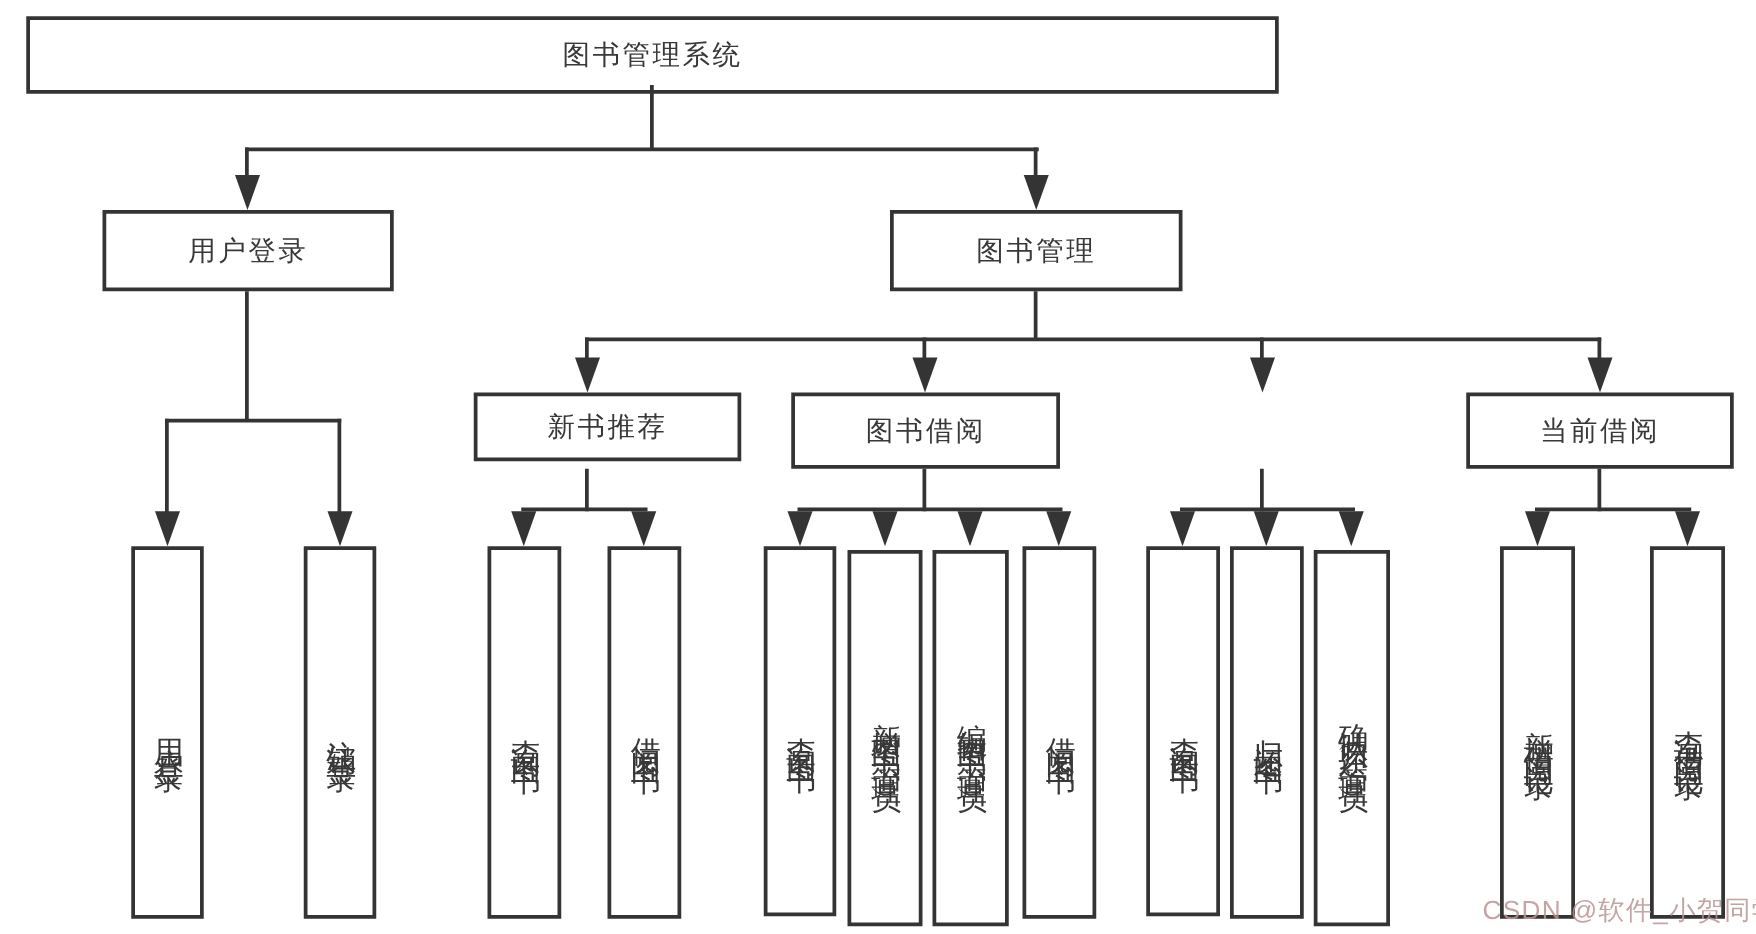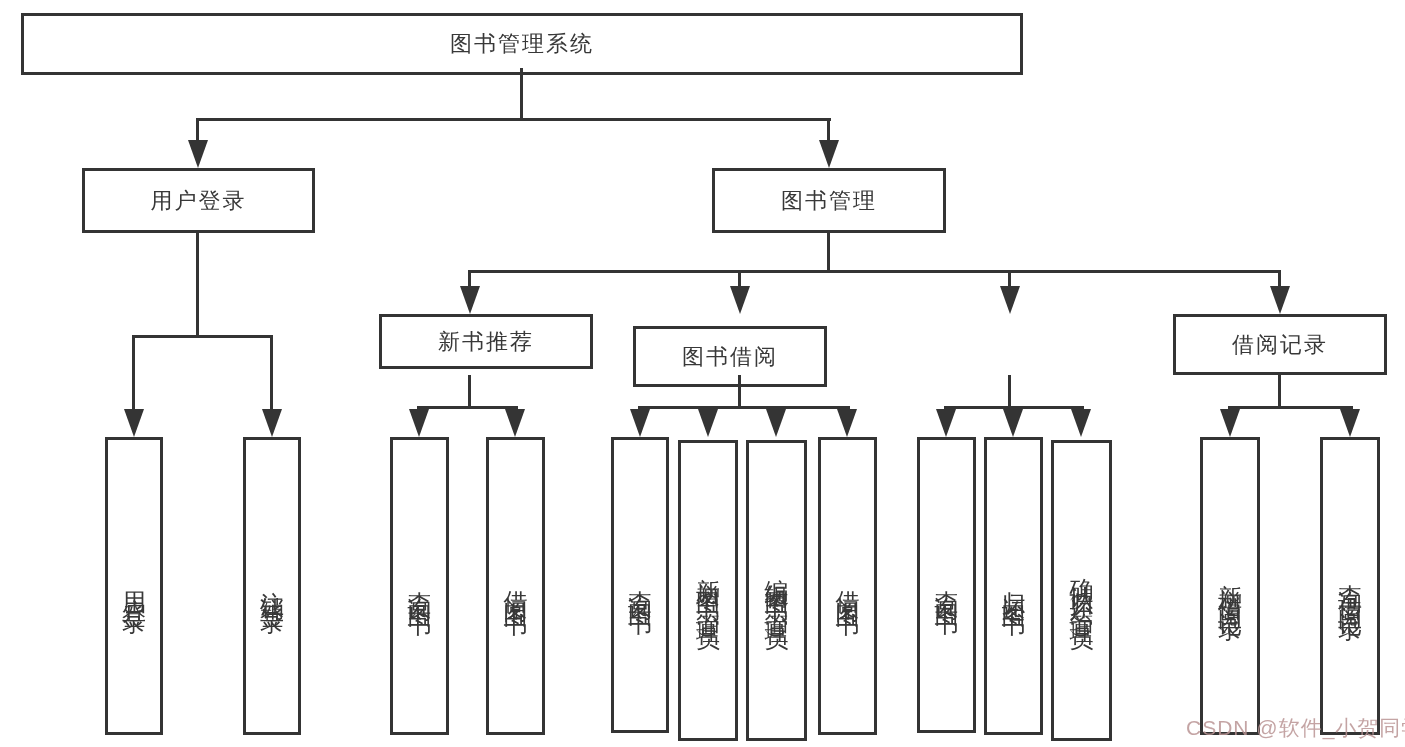--- a/index.html
+++ b/index.html
@@ -33,22 +33,22 @@
 <body>
 
 <div class="stage">
 
   <div class="box hbox" style="left:21px;top:13px;width:1002px;height:62px;">图书管理系统</div>
 
   <div class="box hbox" style="left:82px;top:168px;width:233px;height:65px;">用户登录</div>
   <div class="box hbox" style="left:712px;top:168px;width:234px;height:65px;">图书管理</div>
 
   <div class="box hbox" style="left:379px;top:314px;width:214px;height:55px;">新书推荐</div>
-  <div class="box hbox" style="left:633px;top:314px;width:194px;height:61px;margin-top:12px;">图书借阅</div>
-  <div class="box hbox" style="left:1173px;top:314px;width:214px;height:61px;">借阅记录</div>
+  <div class="box hbox" style="left:633px;top:314px;width:215px;height:61px;">图书借阅</div>
+  <div class="box hbox" style="left:1173px;top:314px;width:214px;height:61px;">当前借阅</div>
 
   <div class="box vbox" style="left:105px;top:437px;width:58px;height:298px;">用户登录</div>
   <div class="box vbox" style="left:243px;top:437px;width:58px;height:298px;">注销登录</div>
 
   <div class="box vbox" style="left:390px;top:437px;width:59px;height:298px;">查询图书</div>
   <div class="box vbox" style="left:486px;top:437px;width:59px;height:298px;">借阅图书</div>
 
   <div class="box vbox" style="left:611px;top:437px;width:58px;height:296px;">查询图书</div>
   <div class="box vbox" style="left:678px;top:440px;width:60px;height:301px;">新增图书（管理员）</div>
   <div class="box vbox" style="left:746px;top:440px;width:61px;height:301px;">编辑图书（管理员）</div>

